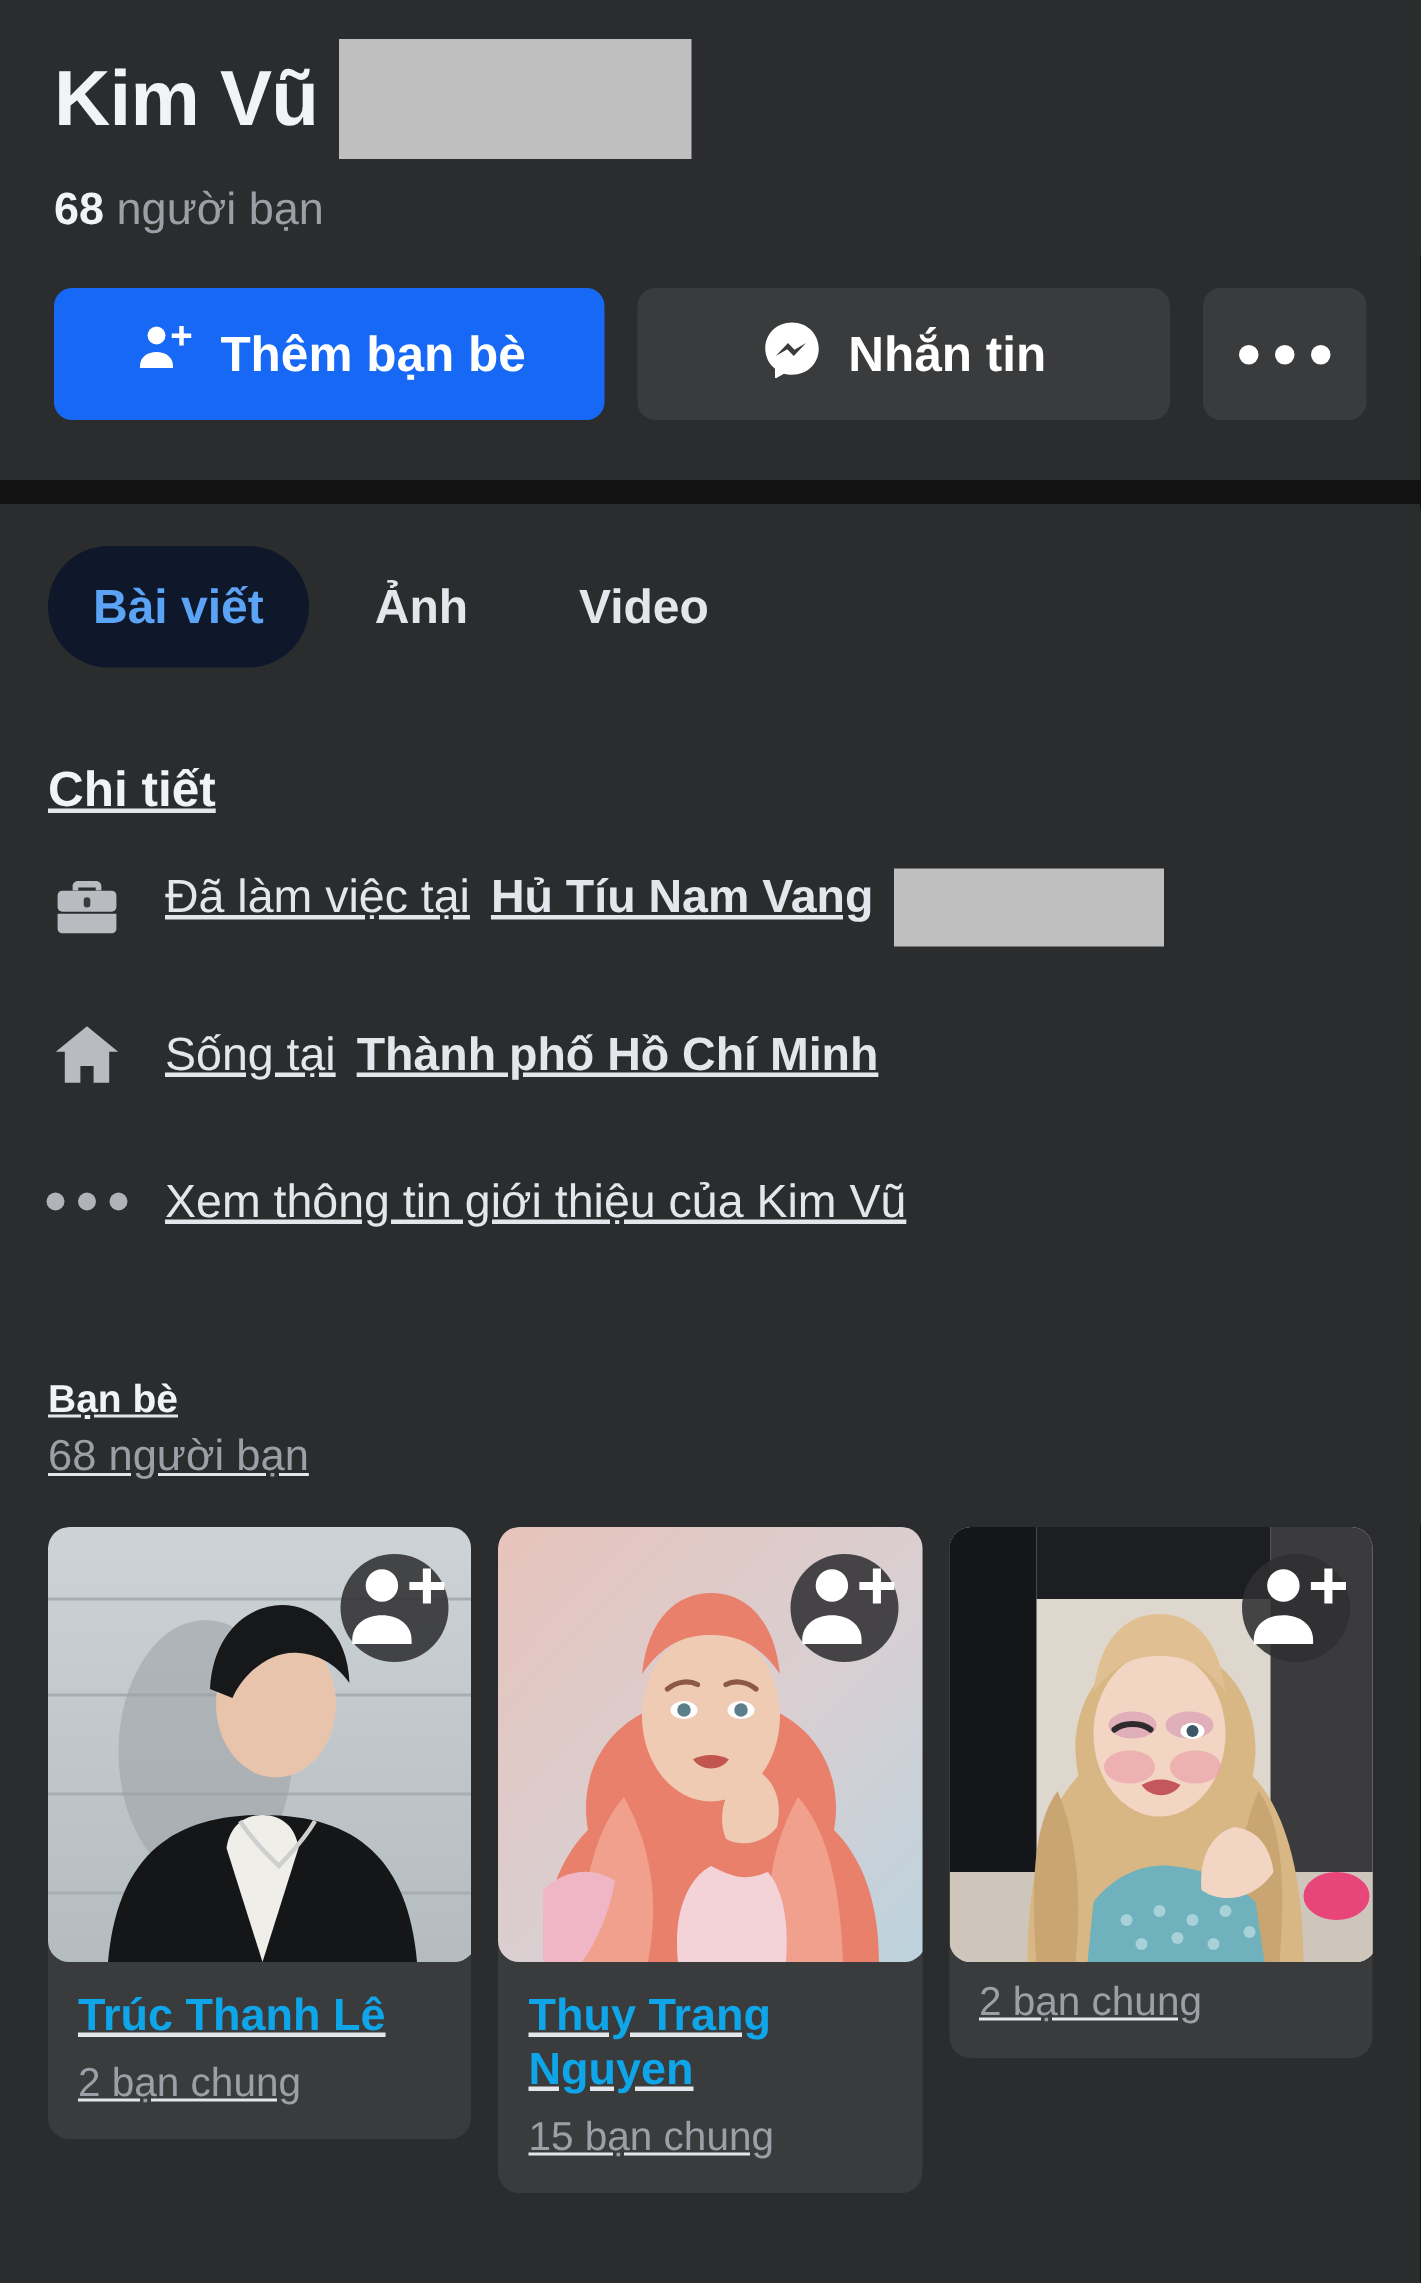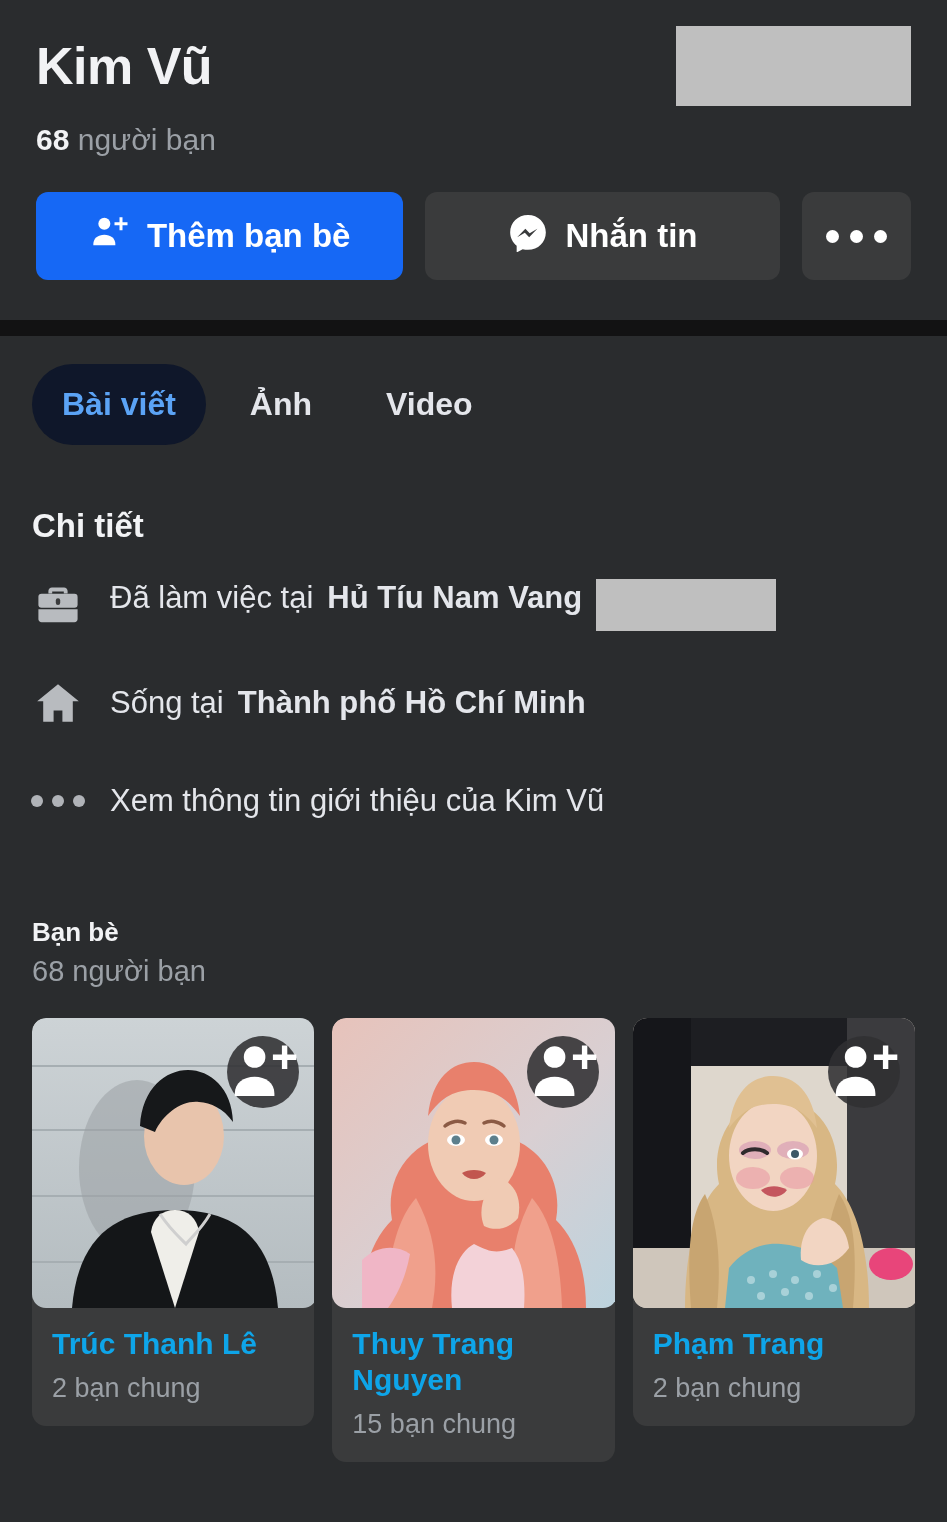--- a/index.html
+++ b/index.html
@@ -21,21 +21,20 @@
   .header {
     background:#2a2c2e;
     padding:18px 36px 0 36px;
     height:320px;
   }
   .name-row {
     display:flex;
     align-items:center;
     gap:14px;
     height:96px;
-    justify-content:space-between;
   }
   .profile-name {
     font-size:52px;
     font-weight:bold;
     color:#f2f3f5;
     letter-spacing:-0.5px;
     line-height:1;
   }
   .redact-name {
     width:235px; height:80px;
@@ -97,21 +96,21 @@
     border-radius:42px;
     background:transparent;
     border:none;
     font-family:"Liberation Sans", sans-serif;
     cursor:pointer;
     white-space:nowrap;
   }
   .tab.active { background:#0f172a; color:#5ba3f5; }
 
   
-  .section { padding:0 32px; }
+  .section { padding:0 32px;text-decoration:underline; }
   .section-title {
     font-size:33px;
     font-weight:bold;
     color:#f2f3f5;
     margin-top:62px;
   }
   .detail-list { margin-top:22px; }
   .detail-row {
     display:flex;
     align-items:center;
@@ -415,20 +414,19 @@
             <ellipse cx="258" cy="246" rx="22" ry="16" fill="#e8457a"></ellipse>
           </svg>
           <div class="add-badge">
             <svg width="38" height="38" viewBox="0 0 24 24" fill="#ffffff" aria-hidden="true">
               <circle cx="9.2" cy="7" r="3.6"></circle>
               <path d="M2.6 19.2c0-3.5 2.9-5.6 6.6-5.6s6.6 2.1 6.6 5.6v.8H2.6z"></path>
               <path d="M18.3 3.2h1.8v3h3v1.8h-3v3h-1.8v-3h-3V6.2h3z"></path>
             </svg>
           </div>
         </div>
-        <div class="friend-name">Phạm Trang</div>
         <div class="friend-mutual">2 bạn chung</div>
       </div>
 
     </div>
   </div>
 
 </div>
 
 </body></html>

